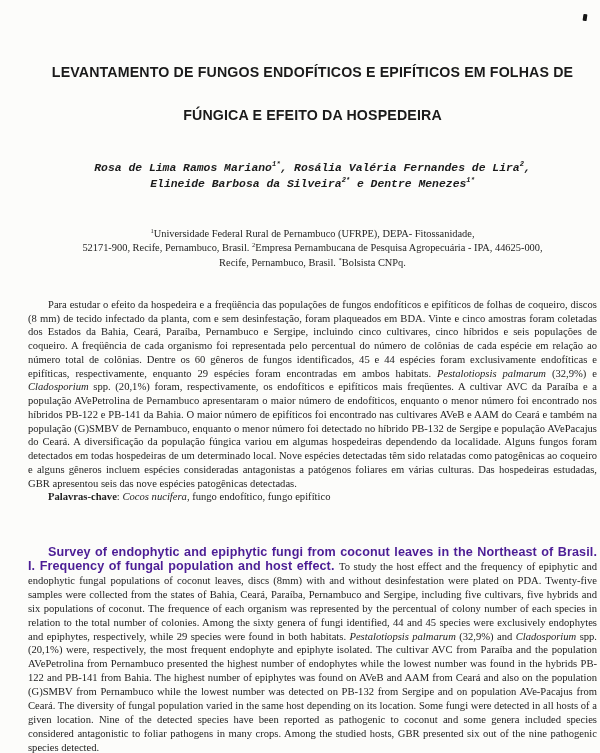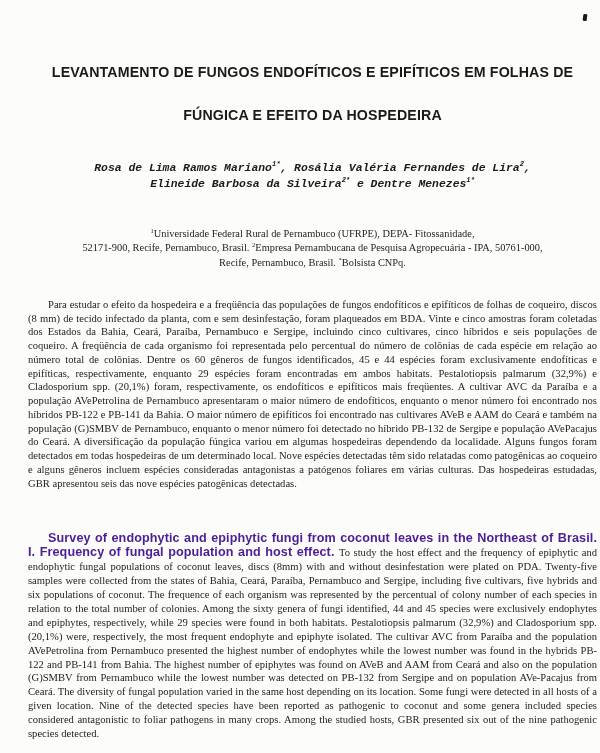--- a/index.html
+++ b/index.html
@@ -63,21 +63,21 @@
   .abstract-pt{margin-top:27px;}
   .abstract-en{margin-top:42px;line-height:13.9px;}
   .kw-line{
     font-family:"Liberation Serif",serif;
     font-size:10.6px;
     line-height:13.75px;
     text-align:left;
     color:#232323;
   }
   .indent{text-indent:20px;}
-  .s-i{}
+  .s-i{font-style:italic;}
   .s-b{font-weight:700;}
   .s-sup{vertical-align:super;font-size:0.62em;line-height:0;}
   .s-bt{
     font-family:"Liberation Sans",sans-serif;
     font-weight:700;
     font-size:12.6px;
     letter-spacing:0.1px;
     color:#4c1d95;
   }
   p{margin:0;}
@@ -85,20 +85,21 @@
 </head>
 <body>
 
 <div class="page">
   <div class="artifact-dot"></div>
 
   <h1 class="paper-title"><span>LEVANTAMENTO DE FUNGOS ENDOFÍTICOS E EPIFÍTICOS EM FOLHAS DE</span><br><br><span>FÚNGICA E EFEITO DA HOSPEDEIRA</span></h1>
 
   <p class="authors"><span>Rosa de Lima Ramos Mariano</span><span class="s-sup">1*</span><span>, Rosália Valéria Fernandes de Lira</span><span class="s-sup">2</span><span>,</span><br><span>Elineide Barbosa da Silveira</span><span class="s-sup">2*</span><span> e Dentre Menezes</span><span class="s-sup">1*</span></p>
 
-  <p class="affiliation"><span class="s-sup">1</span><span>Universidade Federal Rural de Pernambuco (UFRPE), DEPA- Fitossanidade,</span><br><span>52171-900, Recife, Pernambuco, Brasil. </span><span class="s-sup">2</span><span>Empresa Pernambucana de Pesquisa Agropecuária - IPA, 50761-000,</span><br><span>Recife, Pernambuco, Brasil. </span><span class="s-sup">*</span><span>Bolsista CNPq.</span></p>
+  <p class="affiliation"><span class="s-sup">1</span><span>Universidade Federal Rural de Pernambuco (UFRPE), DEPA- Fitossanidade,</span><br><span>52171-900, Recife, Pernambuco, Brasil. </span><span class="s-sup">2</span><span>Empresa Pernambucana de Pesquisa Agropecuária - IPA, 44625-000,</span><br><span>Recife, Pernambuco, Brasil. </span><span class="s-sup">*</span><span>Bolsista CNPq.</span></p>
 
   <p class="abstract abstract-pt indent"><span>Para estudar o efeito da hospedeira e a freqüência das populações de fungos endofíticos e epifíticos de folhas de coqueiro, discos (8 mm) de tecido infectado da planta, com e sem desinfestação, foram plaqueados em BDA. Vinte e cinco amostras foram coletadas dos Estados da Bahia, Ceará, Paraíba, Pernambuco e Sergipe, incluindo cinco cultivares, cinco híbridos e seis populações de coqueiro. A freqüência de cada organismo foi representada pelo percentual do número de colônias de cada espécie em relação ao número total de colônias. Dentre os 60 gêneros de fungos identificados, 45 e 44 espécies foram exclusivamente endofíticas e epifíticas, respectivamente, enquanto 29 espécies foram encontradas em ambos habitats. </span><span class="s-i">Pestalotiopsis palmarum</span><span> (32,9%) e </span><span class="s-i">Cladosporium</span><span> spp. (20,1%) foram, respectivamente, os endofíticos e epifíticos mais freqüentes. A cultivar AVC da Paraíba e a população AVePetrolina de Pernambuco apresentaram o maior número de endofíticos, enquanto o menor número foi encontrado nos híbridos PB-122 e PB-141 da Bahia. O maior número de epifíticos foi encontrado nas cultivares AVeB e AAM do Ceará e também na população (G)SMBV de Pernambuco, enquanto o menor número foi detectado no híbrido PB-132 de Sergipe e população AVePacajus do Ceará. A diversificação da população fúngica variou em algumas hospedeiras dependendo da localidade. Alguns fungos foram detectados em todas hospedeiras de um determinado local. Nove espécies detectadas têm sido relatadas como patogênicas ao coqueiro e alguns gêneros incluem espécies consideradas antagonistas a patógenos foliares em várias culturas. Das hospedeiras estudadas, GBR apresentou seis das nove espécies patogênicas detectadas.</span></p>
 
+  <p class="kw-line indent"><span class="s-b">Palavras-chave</span><span>: </span><span class="s-i">Cocos nucifera</span><span>, fungo endofítico, fungo epifítico</span></p>
 
   <p class="abstract abstract-en indent"><span class="s-bt">Survey of endophytic and epiphytic fungi from coconut leaves in the Northeast of Brasil. I. Frequency of fungal population and host effect. </span><span>To study the host effect and the frequency of epiphytic and endophytic fungal populations of coconut leaves, discs (8mm) with and without desinfestation were plated on PDA. Twenty-five samples were collected from the states of Bahia, Ceará, Paraíba, Pernambuco and Sergipe, including five cultivars, five hybrids and six populations of coconut. The frequence of each organism was represented by the percentual of colony number of each species in relation to the total number of colonies. Among the sixty genera of fungi identified, 44 and 45 species were exclusively endophytes and epiphytes, respectively, while 29 species were found in both habitats. </span><span class="s-i">Pestalotiopsis palmarum</span><span> (32,9%) and </span><span class="s-i">Cladosporium</span><span> spp. (20,1%) were, respectively, the most frequent endophyte and epiphyte isolated. The cultivar AVC from Paraíba and the population AVePetrolina from Pernambuco presented the highest number of endophytes while the lowest number was found in the hybrids PB-122 and PB-141 from Bahia. The highest number of epiphytes was found on AVeB and AAM from Ceará and also on the population (G)SMBV from Pernambuco while the lowest number was detected on PB-132 from Sergipe and on population AVe-Pacajus from Ceará. The diversity of fungal population varied in the same host depending on its location. Some fungi were detected in all hosts of a given location. Nine of the detected species have been reported as pathogenic to coconut and some genera included species considered antagonistic to foliar pathogens in many crops. Among the studied hosts, GBR presented six out of the nine pathogenic species detected.</span></p>
 
 </div>
 
 </body></html>

